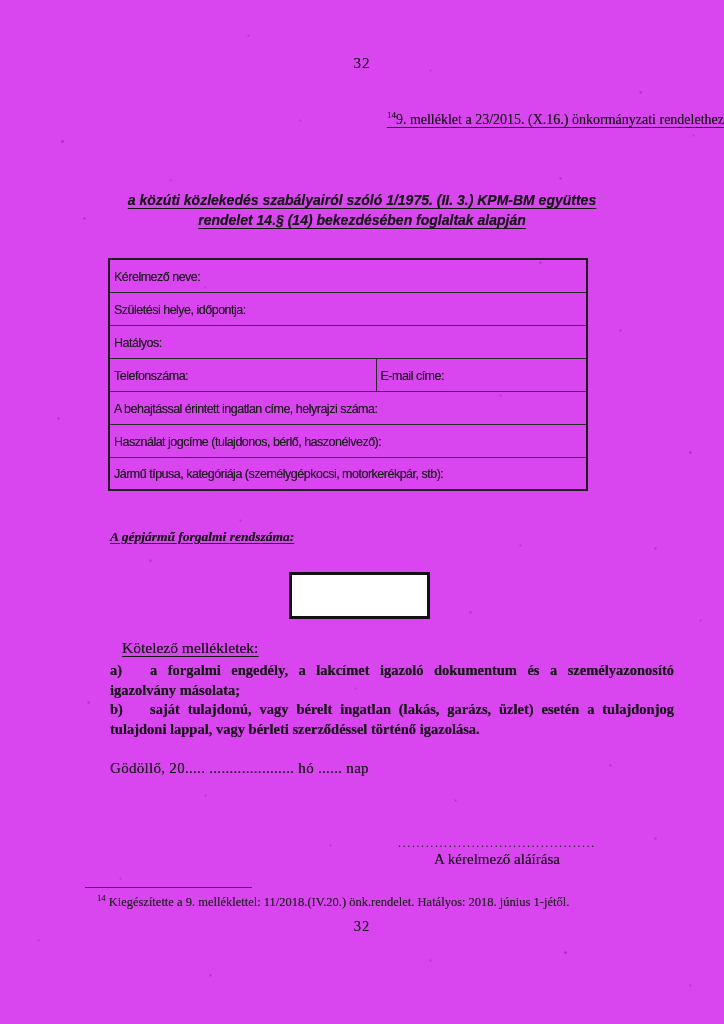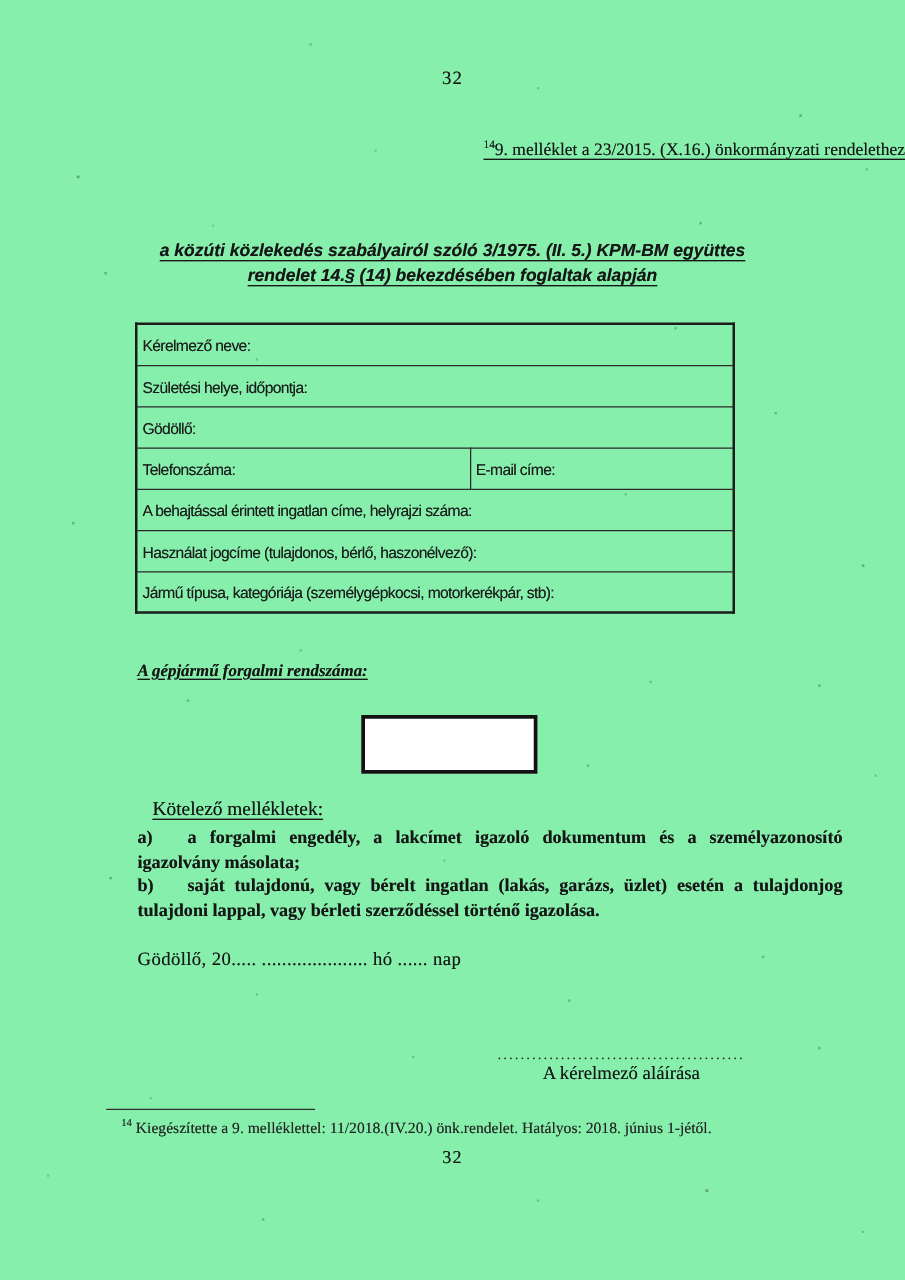--- a/index.html
+++ b/index.html
@@ -2,21 +2,21 @@
 <html lang="hu"><head>
 <meta charset="utf-8">
 <style>
   * { margin: 0; padding: 0; box-sizing: border-box; }
   html,body { background: #e8e8e8; }
   .page {
     position: relative;
     width: 724px;
     height: 1024px;
     margin: 0 auto;
-    background: #86efac;
+    background: #d946ef;
     color: #161616;
     overflow: hidden;
     font-family: "Liberation Serif", serif;
   }
   .serif  { font-family: "Liberation Serif", serif; }
 
   .pageno {
     position: absolute; left: 0; width: 100%;
     text-align: center; font-size: 15px; letter-spacing: 1px;
     text-shadow: 0 0 0.5px rgba(0,0,0,.55);
@@ -161,34 +161,34 @@
 <div class="page">
 
   <div class="pageno top serif">32</div>
 
   <div class="annex serif">
     <span class="annex-inner"><sup>14</sup><span>9. melléklet a 23/2015. (X.16.) önkormányzati rendelethez</span></span>
   </div>
 
 
   <div class="subtitle">
-    <span>a közúti közlekedés szabályairól szóló 3/1975. (II. 5.) KPM-BM együttes</span><br>
+    <span>a közúti közlekedés szabályairól szóló 1/1975. (II. 3.) KPM-BM együttes</span><br>
     <span>rendelet 14.§ (14) bekezdésében foglaltak alapján</span>
   </div>
 
   <table class="form-table">
     <tbody>
         <tr>
       <td colspan="2">Kérelmező neve:</td>
     </tr>
     <tr>
       <td colspan="2">Születési helye, időpontja:</td>
     </tr>
     <tr>
-      <td colspan="2">Gödöllő:</td>
+      <td colspan="2">Hatályos:</td>
     </tr>
     <tr>
       <td class="half">Telefonszáma:</td>
       <td>E-mail címe:</td>
     </tr>
     <tr>
       <td colspan="2">A behajtással érintett ingatlan címe, helyrajzi száma:</td>
     </tr>
     <tr>
       <td colspan="2">Használat jogcíme (tulajdonos, bérlő, haszonélvező):</td>

